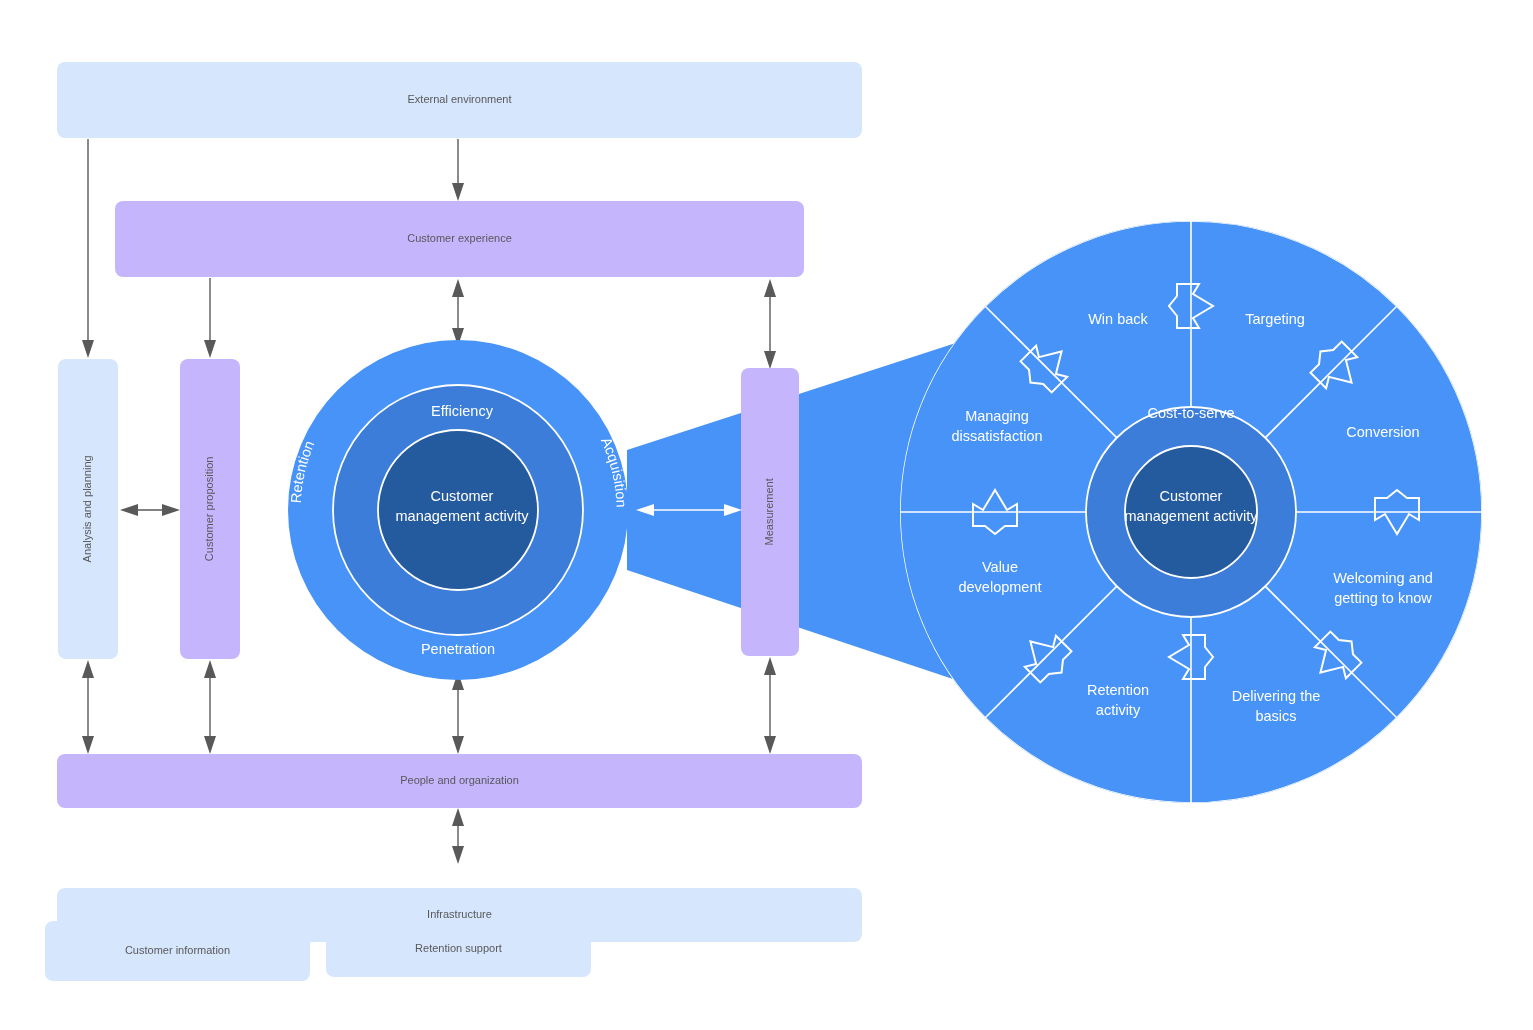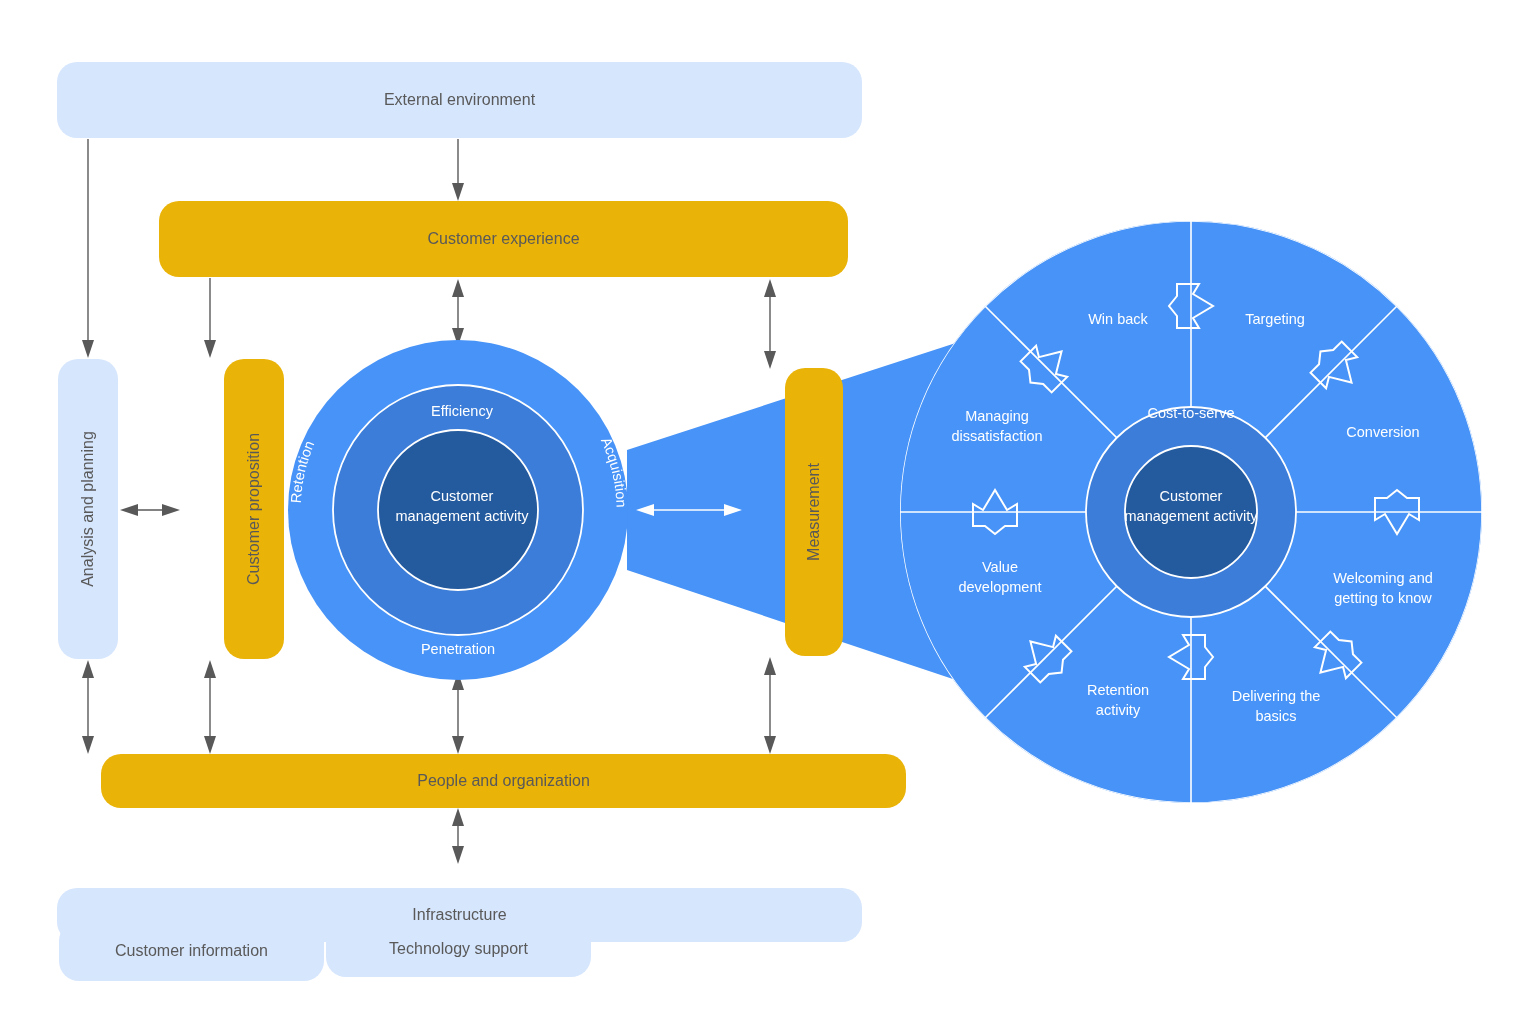--- a/index.html
+++ b/index.html
@@ -3,26 +3,26 @@
 <meta charset="utf-8">
 <style>
   html,body{margin:0;padding:0;background:#ffffff;}
   body{
     width:1533px;height:1030px;position:relative;overflow:hidden;
     font-family:"Liberation Sans","DejaVu Sans",sans-serif;
     color:#5a5a5a;
   }
   #canvas{position:absolute;left:0;top:0;width:1533px;height:1030px;}
   .box{
-    position:absolute;border-radius:20px;display:flex;align-items:center;
-    justify-content:center;text-align:center;font-size:16px;color:#595959;
+    position:absolute;border-radius:8px;display:flex;align-items:center;
+    justify-content:center;text-align:center;font-size:11px;color:#595959;
     box-sizing:border-box;line-height:1.25;
   }
   .box.light{background:#d6e6fd;}
-  .box.mid{background:#eab308;margin-left:44px;}
+  .box.mid{background:#c4b5fd;}
   .vert span{
     display:block;transform:rotate(-90deg);white-space:nowrap;
   }
   svg.layer{position:absolute;left:0;top:0;width:1533px;height:1030px;overflow:visible;pointer-events:none;}
   .ring-label{font-size:14.5px;fill:#ffffff;}
   .sector-label{font-size:14.5px;fill:#ffffff;}
   .center-label{font-size:14.5px;fill:#ffffff;}
   .arrowline{stroke:#595959;stroke-width:1.4;fill:none;}
   .arrowhead{fill:#595959;}
   .wline{stroke:#ffffff;stroke-width:1.6;fill:none;}
@@ -199,26 +199,26 @@
   </div>
 
   <div class="box mid" style="left:57px;top:754px;width:805px;height:54px;justify-content:center;">
     <span>People and organization</span>
   </div>
 
   <div class="box light" style="left:57px;top:888px;width:805px;height:54px;">
     <span>Infrastructure</span>
   </div>
 
-  <div class="box light" style="left:59px;top:921px;width:265px;height:60px;">
+  <div class="box light" style="left:45px;top:921px;width:265px;height:60px;">
     <span>Customer information</span>
   </div>
 
   <div class="box light" style="left:326px;top:921px;width:265px;height:56px;">
-    <span>Technology support</span>
+    <span>Retention support</span>
   </div>
 
 
   <svg class="layer">
     <defs>
       <path id="arcRetention" d="M 320,590 A 170,170 0 0 1 370,374"></path>
       <path id="arcAcquisition" d="M 547,375 A 170,170 0 0 1 598,590"></path>
     </defs>
 
     <circle cx="458" cy="510" r="170" fill="#4793f7"></circle>

